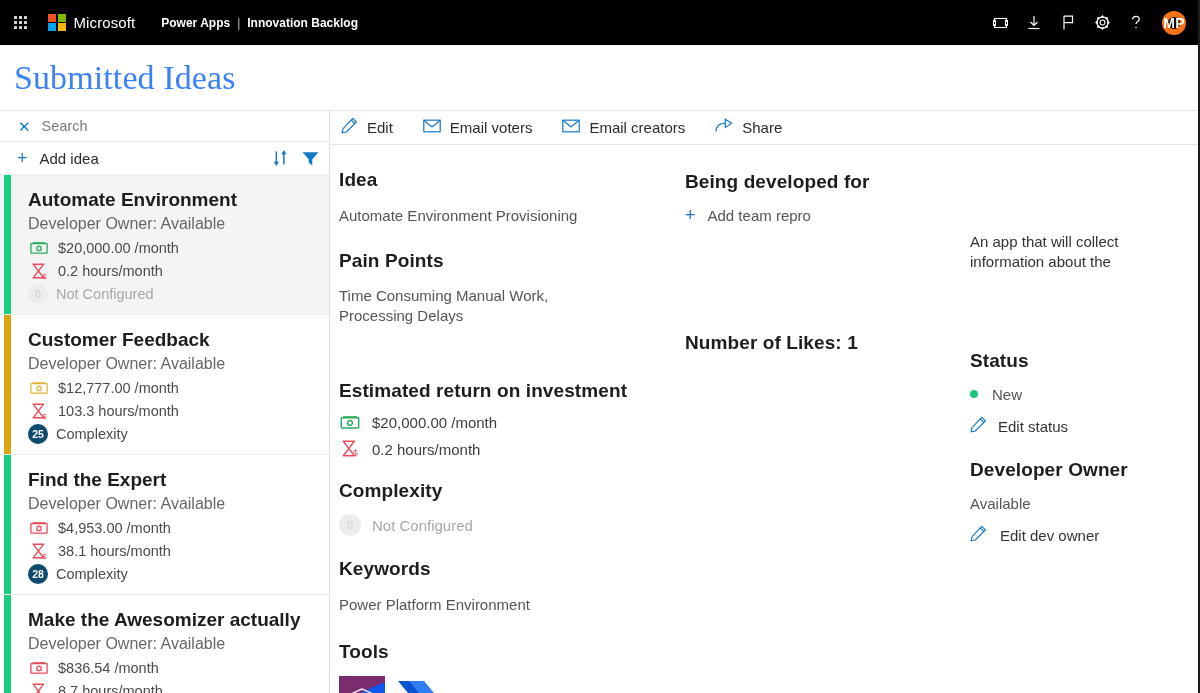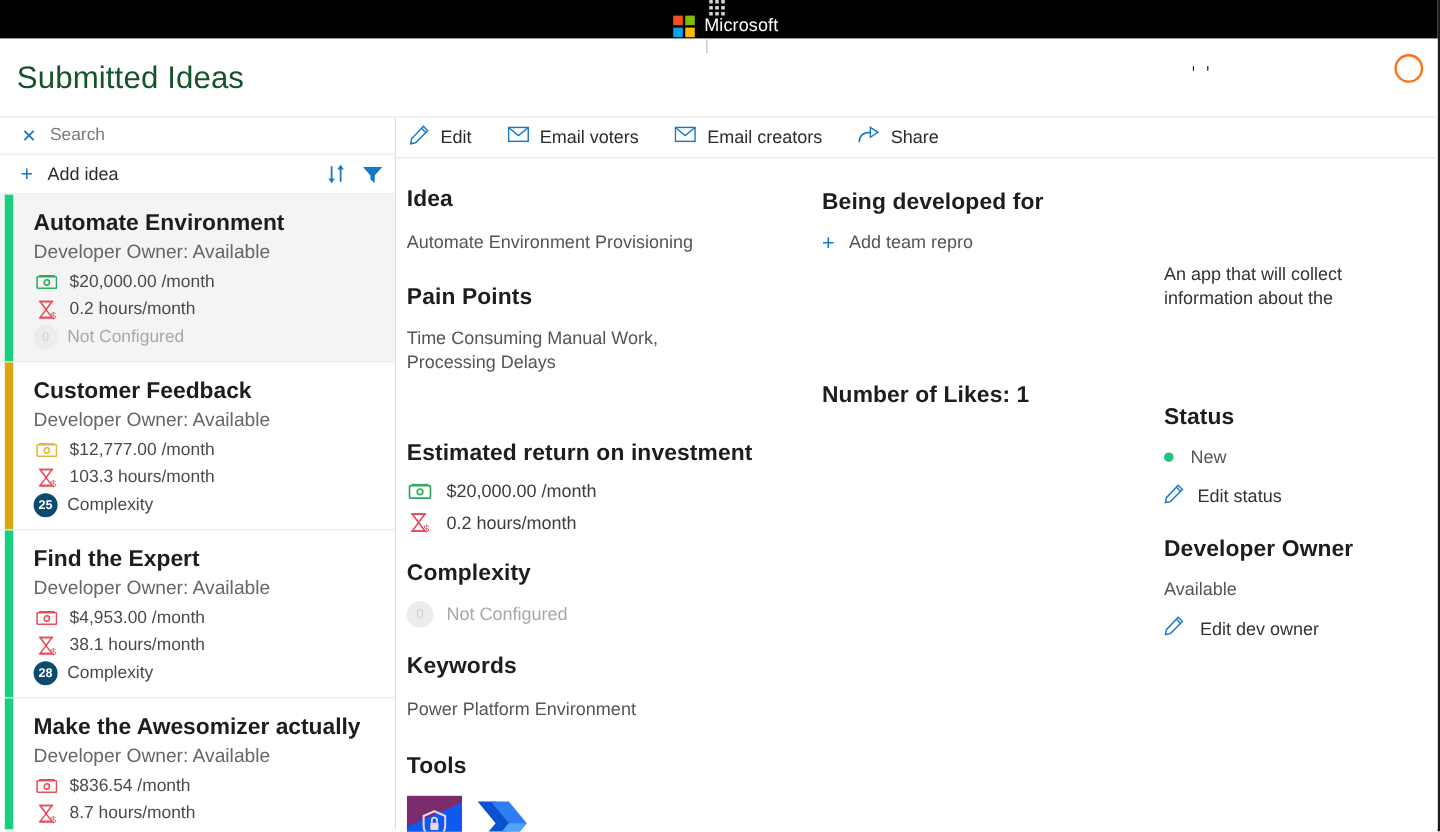--- a/index.html
+++ b/index.html
@@ -6,51 +6,51 @@
   html, body {
     width: 1200px; height: 693px;
     font-family: "Liberation Sans", sans-serif;
     background: #ffffff;
     overflow: hidden;
   }
   .app { position: relative; width: 1200px; height: 693px; border-right: 2px solid #1b1b1b; }
 
   
   .topbar {
-    height: 32px; background: #000000; display: flex; align-items: center;
-    padding: 0 12px 0 8px; color: #ffffff; position: relative; flex-direction: column;
+    height: 45px; background: #000000; display: flex; align-items: center;
+    padding: 0 12px 0 8px; color: #ffffff; position: relative;
   }
   .waffle { width: 24px; height: 20px; display: flex; align-items: center; justify-content: center; cursor: pointer; }
   .waffle-grid { display: grid; grid-template-columns: repeat(3, 3px); grid-template-rows: repeat(3, 3px); gap: 2px; }
   .waffle-grid i { display: block; width: 3px; height: 3px; background: #d6d6d6; border-radius: 0.5px; }
   .ms-logo { display: flex; align-items: center; margin-left: 16px; }
   .ms-squares { display: grid; grid-template-columns: repeat(2, 8px); grid-template-rows: repeat(2, 8px); gap: 1.5px; }
   .ms-squares i { display: block; width: 8px; height: 8px; }
   .ms-squares i:nth-child(1) { background: #f25022; }
   .ms-squares i:nth-child(2) { background: #7fba00; }
   .ms-squares i:nth-child(3) { background: #00a4ef; }
   .ms-squares i:nth-child(4) { background: #ffb900; }
   .ms-word { font-size: 15px; color: #ffffff; margin-left: 8px; letter-spacing: 0.1px; font-weight: 400; }
   .app-names { margin-left: 26px; font-size: 12px; font-weight: bold; display: flex; align-items: center; gap: 7px; }
   .app-names .divider { font-weight: 400; color: #bdbdbd; }
   .top-right { margin-left: auto; display: flex; align-items: center; gap: 18px; }
   .tr-icon { width: 16px; height: 16px; display: flex; align-items: center; justify-content: center; cursor: pointer; color: #ffffff; }
   .tr-icon svg { display: block; }
   .avatar {
-    width: 24px; height: 24px; border-radius: 50%; border: 2px solid #f97316;
+    width: 24px; height: 24px; border-radius: 50%; border: 6px solid #f97316;
     display: flex; align-items: center; justify-content: center;
-    font-size: 11px; font-weight: bold; color: #ffffff; cursor: pointer; letter-spacing: 0.3px;
+    font-size: 14px; font-weight: bold; color: #ffffff; cursor: pointer; letter-spacing: 0.3px;
   }
 
   
   .page-title-bar {
     height: 66px; background: #ffffff; display: flex; align-items: center;
     padding-left: 14px; border-bottom: 1px solid #e6e6e6;
   }
-  .page-title { font-size: 26px; font-weight: 400; color: #14532d; letter-spacing: 0.1px; }
+  .page-title { font-size: 34px; font-weight: 400; color: #3b82f6; letter-spacing: 0.1px; font-family: Liberation Serif, serif; }
 
   
   .body { display: flex; height: 593px; }
 
   
   .left-panel { width: 330px; border-right: 1px solid #e1e1e1; background: #fff; display: flex; flex-direction: column; }
   .search-row {
     height: 31px; display: flex; align-items: center; gap: 11px;
     padding-left: 18px; border-bottom: 1px solid #ececec;
   }

